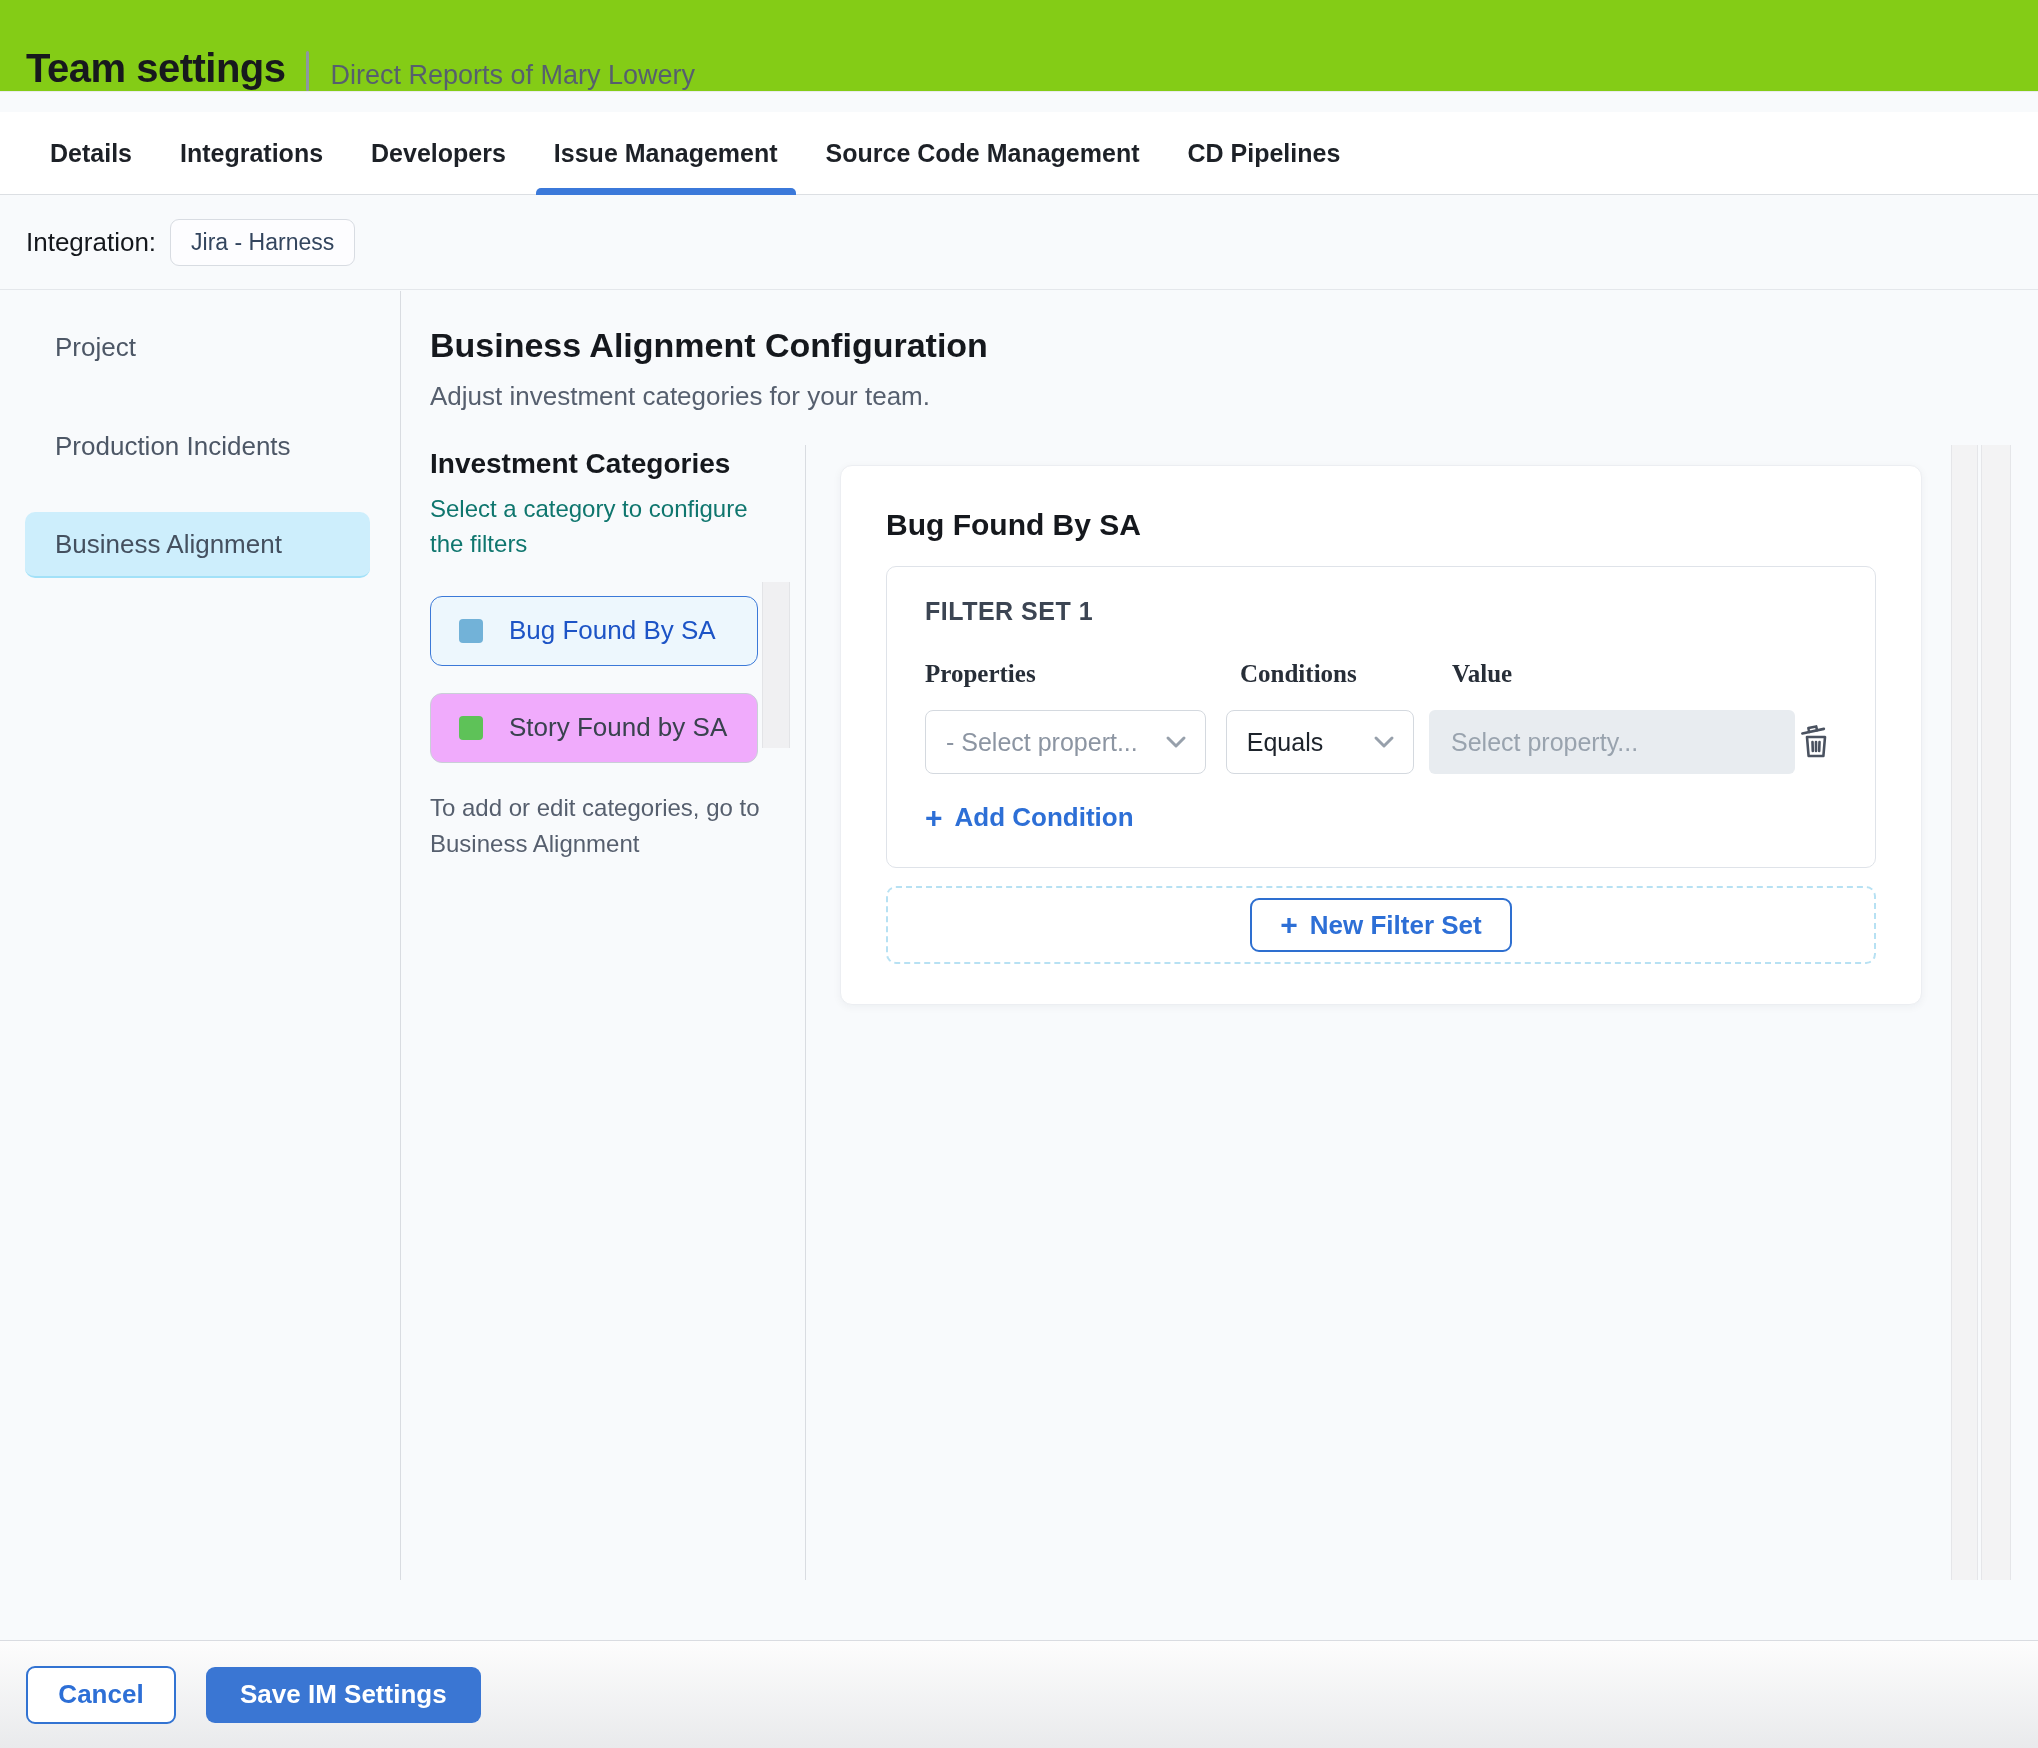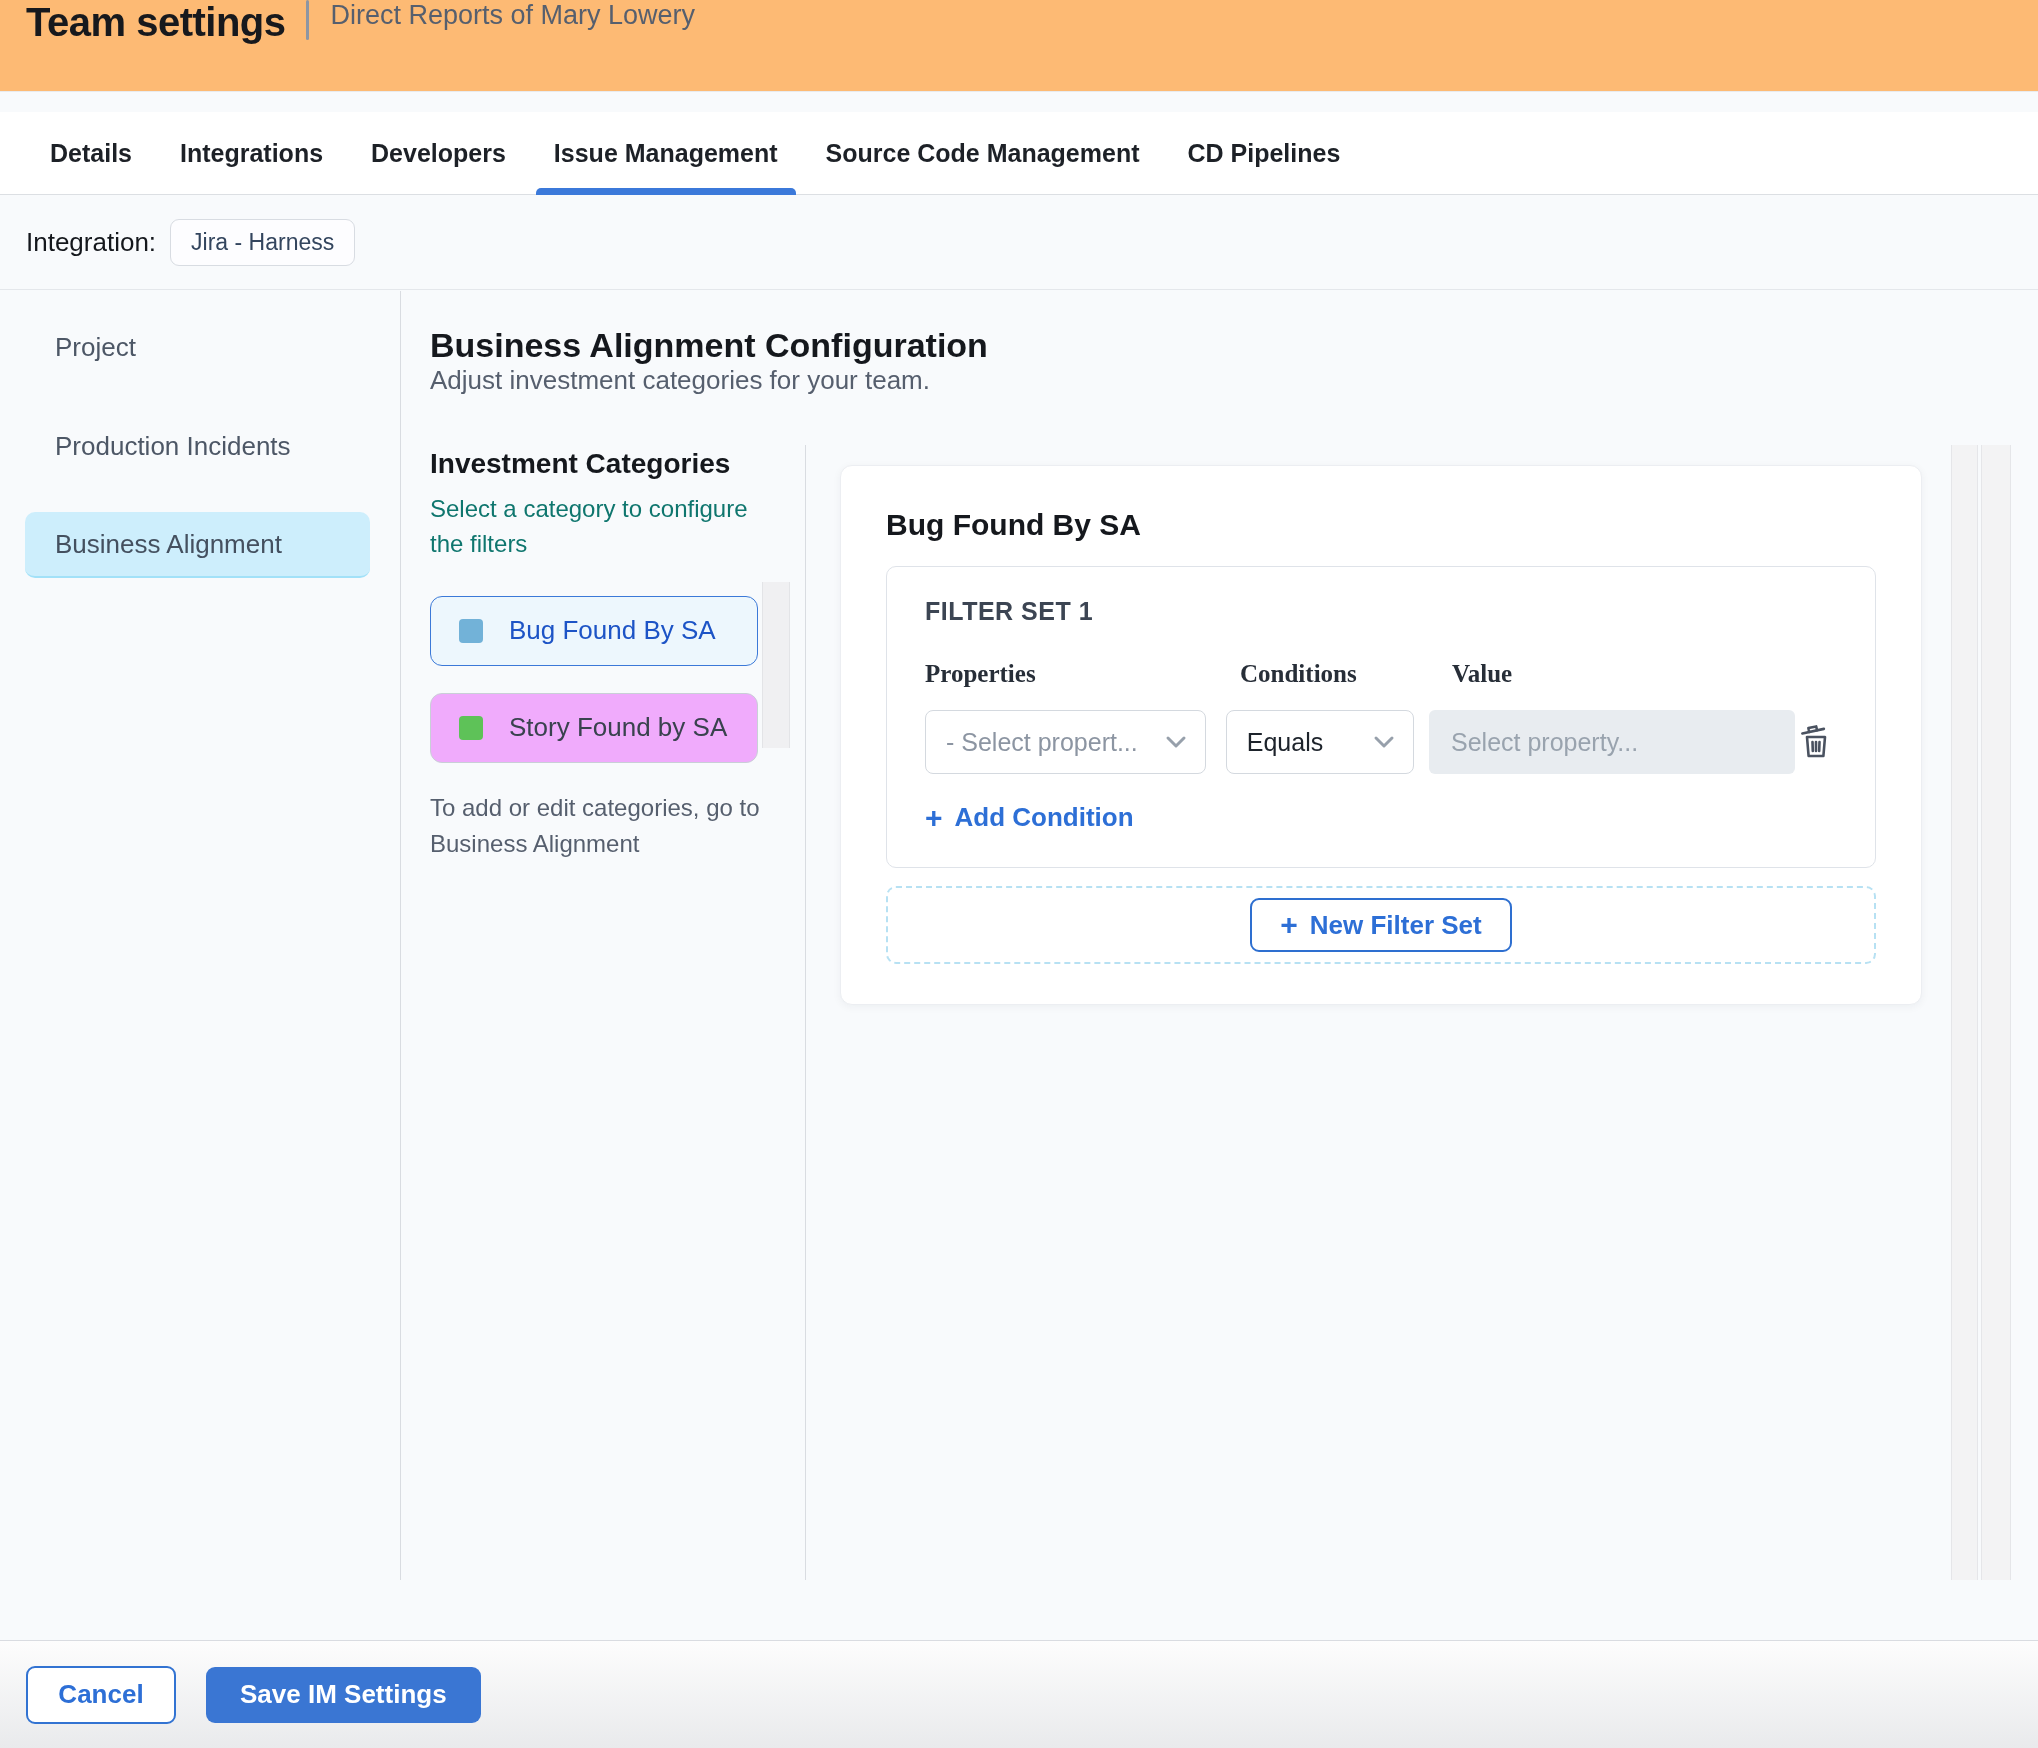--- a/index.html
+++ b/index.html
@@ -3,22 +3,22 @@
 <meta charset="utf-8">
 <style>
   * { margin:0; padding:0; box-sizing:border-box; }
   html,body { background:#ffffff; }
   .page {
     position:relative; width:2038px; height:1748px; overflow:hidden;
     background:#f8fafc; font-family:"Liberation Sans", sans-serif; color:#15181d;
   }
   
   .header {
-    position:absolute; top:0; left:0; right:0; height:92px; background:#fdba74;
-    border-bottom:1px solid #e9ebee; display:flex; align-items:flex-start; padding:0 26px;
+    position:absolute; top:0; left:0; right:0; height:92px; background:#84cc16;
+    border-bottom:1px solid #e9ebee; display:flex; align-items:flex-end; padding:0 26px;
   }
   .page-title { font-size:40px; font-weight:700; color:#17191d; letter-spacing:-0.5px; }
   .title-sep { width:3px; height:40px; background:#8e96a3; margin:0 22px 0 20px; border-radius:2px; }
   .page-subtitle { font-size:27px; color:#565f6e; }
   
   .tabs {
     position:absolute; top:112px; left:0; right:0; height:83px; background:#ffffff;
     border-bottom:1px solid #dcdfe3; display:flex; align-items:stretch; padding:0 26px;
   }
   .tab {
@@ -52,21 +52,21 @@
   
   .sidebar { position:absolute; left:25px; top:314px; width:345px; }
   .side-item {
     height:66px; display:flex; align-items:center; padding:0 30px; margin-bottom:33px;
     font-size:26px; color:#4d5766; border-radius:10px; cursor:pointer;
   }
   .side-item.selected { background:#cdeefc; border-bottom:2px solid #a2e1f8; color:#44505f; }
   
   .main-head { position:absolute; left:430px; top:326px; }
   .main-head h1 { font-size:34px; font-weight:700; color:#15181d; }
-  .main-head p { margin-top:0; font-size:26px; color:#565f6e; }
+  .main-head p { margin-top:16px; font-size:26px; color:#565f6e; }
   
   .cat-panel { position:absolute; left:430px; top:448px; width:332px; }
   .cat-panel h2 { font-size:28px; font-weight:700; color:#15181d; }
   .cat-desc { margin-top:12px; font-size:24px; color:#0f766e; line-height:1.45; }
   .cat-list { margin-top:34px; }
   .cat-btn {
     width:328px; height:70px; display:flex; align-items:center; gap:26px; padding:0 28px;
     border:1.5px solid #c9cfd7; border-radius:12px; background:#f0abfc; margin-bottom:27px;
     font-size:26px; color:#39424e; cursor:pointer;
   }

